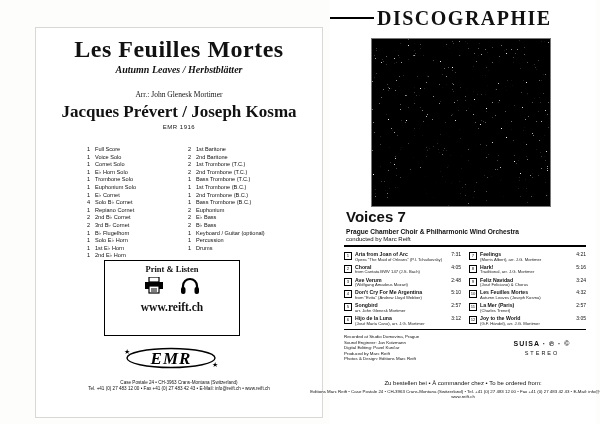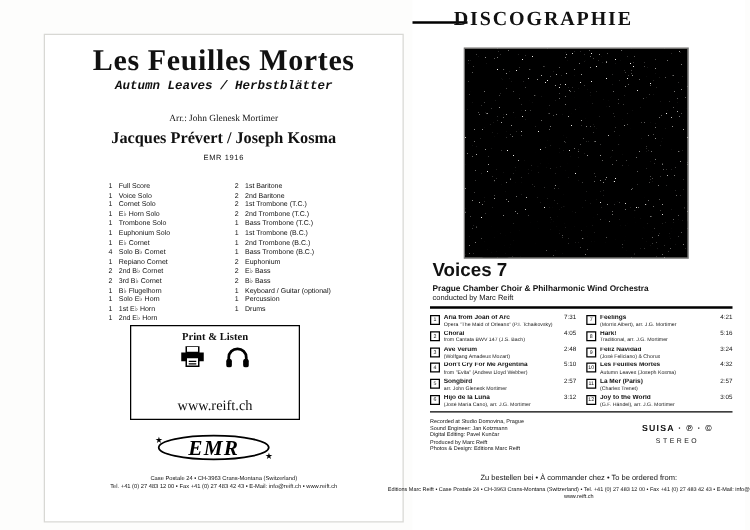--- a/index.html
+++ b/index.html
@@ -4,47 +4,47 @@
 <style>
   html,body{margin:0;padding:0;background:#ffffff;}
   #canvas{position:relative;width:600px;height:424px;background:#fdfdfc;overflow:hidden;
           font-family:"Liberation Sans",sans-serif;color:#111;}
   .abs{position:absolute;}
 
   
   #left-page{left:35px;top:27px;width:286px;height:389px;background:#fff;border:1px solid #d8d8d4;}
   .lp-center{width:100%;text-align:center;}
   #lp-title{top:8px;font-family:"Liberation Serif",serif;font-weight:bold;font-size:24px;letter-spacing:.5px;}
-  #lp-subtitle{top:36px;font-family:Liberation Mono, monospace;font-weight:bold;font-style:italic;font-size:10px;}
+  #lp-subtitle{top:36px;font-family:Liberation Serif, serif;font-weight:bold;font-style:italic;font-size:10px;}
   #lp-scoring{top:50px;font-family:"Liberation Serif",serif;font-style:italic;font-size:7.5px;}
   #lp-arranger{top:62px;font-family:"Liberation Serif",serif;font-size:7.5px;}
-  #lp-composers{top:74px;font-family:"Liberation Serif",serif;font-weight:bold;font-size:13px;}
+  #lp-composers{top:74px;font-family:"Liberation Serif",serif;font-weight:bold;font-size:17px;}
   #lp-catalog{top:96px;font-size:6px;letter-spacing:.5px;}
 
   .parts-col{top:118px;display:grid;grid-template-columns:10px auto;column-gap:5px;row-gap:1.6px;
              font-size:5.6px;line-height:6px;}
   #parts-col1{left:44px;}
   #parts-col2{left:145px;}
   .pqty{text-align:right;}
   .pname{text-align:left;white-space:nowrap;}
 
   #print-box{left:68px;top:232px;width:134px;height:74px;border:1.3px solid #000;text-align:center;}
   .pb-line{font-family:"Liberation Serif",serif;font-weight:bold;font-size:8.5px;line-height:10px;}
   #pb-icons{margin-top:3px;display:flex;justify-content:center;gap:16px;}
-  #pb-site{margin-top:20px;font-family:"Liberation Serif",serif;font-weight:normal;font-size:11.5px;}
+  #pb-site{margin-top:3px;font-family:"Liberation Serif",serif;font-weight:bold;font-size:11.5px;}
 
   #emr-logo{left:78px;top:318px;width:114px;text-align:center;}
   #pub-name{top:342px;font-weight:bold;font-size:8px;letter-spacing:2.2px;}
   #pub-addr1{top:352px;font-size:4.6px;}
   #pub-addr2{top:358px;font-size:4.6px;}
 
   
   #right-page{left:330px;top:0px;width:266px;height:424px;background:#fff;}
   #disco-rule{left:0px;top:17px;width:44px;height:2px;background:#000;}
-  #disco-title{left:33px;top:7px;font-family:"Liberation Serif",serif;font-weight:bold;font-size:16px;letter-spacing:1.5px;}
+  #disco-title{left:47px;top:7px;font-family:"Liberation Serif",serif;font-weight:bold;font-size:20px;letter-spacing:1.5px;}
   #cd-cover{left:41px;top:38px;width:178px;height:167px;border:1px solid #777;background:#e9e7e2;}
   #cd-title{left:16px;top:208px;font-weight:bold;font-size:15px;}
   #cd-performers{left:16px;top:228px;font-weight:bold;font-size:6.6px;}
   #cd-conductor{left:16px;top:236px;font-size:6px;}
   #tracks-rule-top{left:14px;top:245px;width:242px;height:2.4px;background:#000;}
   .tracks-col{top:252px;width:117px;display:flex;flex-direction:column;gap:2.4px;}
   #tracks-col1{left:14px;}
   #tracks-col2{left:139px;}
   .trow{display:flex;align-items:flex-start;}
   .tnum{width:6px;height:6px;border:0.6px solid #000;font-size:4.2px;line-height:6px;text-align:center;

